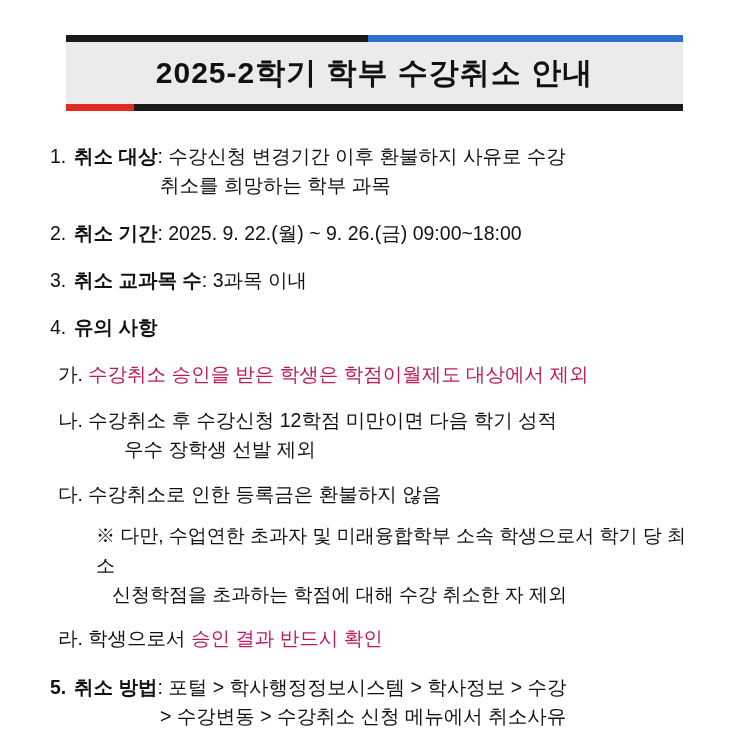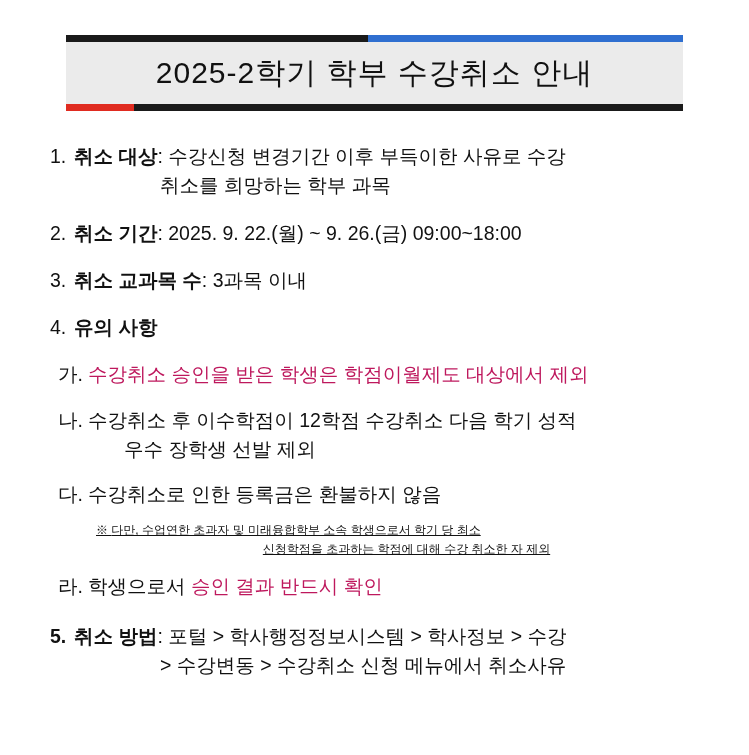--- a/index.html
+++ b/index.html
@@ -32,21 +32,21 @@
     position: relative;
     width: 100%;
     height: 62px;
     background: #ebebeb;
     display: flex;
     align-items: center;
     justify-content: center;
   }
   .title-text {
     font-size: 30px;
-    font-weight: normal;
+    font-weight: bold;
     letter-spacing: 1px;
     color: #111111;
     white-space: nowrap;
   }
   .bar-top {
     position: absolute;
     left: 0;
     top: -7px;
     height: 7px;
     width: 100%;
@@ -122,29 +122,27 @@
   }
   .blue {
     color: #be185d;
   }
   .sub-second {
     display: block;
     text-indent: 36px;
   }
   .note {
     margin: -4px 0 14px 46px;
-    font-size: 12px;
+    font-size: 19px;
     line-height: 1.55;
     color: #111111;
-    text-decoration: underline;
   }
   .note .note-second {
     display: block;
     text-indent: 16px;
-    text-align: center;
   }
   .heading-only {
     font-weight: bold;
   }
   .method-line2 {
     display: block;
     text-indent: 86px;
   }
   .method-line3 {
     display: block;
@@ -168,21 +166,21 @@
       <div class="seg-red"></div>
       <div class="seg-dark"></div>
     </div>
   </div>
 
   <div class="content">
 
     <div class="item">
       <span class="num">1.</span>
       <span class="body-text">
-        <span class="lbl">취소 대상</span><span>: </span><span>수강신청 변경기간 이후 부득이한 사유로 수강</span>
+        <span class="lbl">취소 대상</span><span>: </span><span>수강신청 변경기간 이후 환불하지 사유로 수강</span>
         <span class="indent-line">취소를 희망하는 학부 과목</span>
       </span>
     </div>
 
     <div class="item">
       <span class="num">2.</span>
       <span class="body-text">
         <span class="lbl">취소 기간</span><span>: </span><span>2025. 9. 22.(월) ~ 9. 26.(금) 09:00~18:00</span>
       </span>
     </div>
@@ -200,21 +198,21 @@
     </div>
 
     <div class="sub">
       <span class="sub-marker blue" style="color:#111111;">가.</span>
       <span class="sub-body blue">수강취소 승인을 받은 학생은 학점이월제도 대상에서 제외</span>
     </div>
 
     <div class="sub">
       <span class="sub-marker">나.</span>
       <span class="sub-body">
-        <span>수강취소 후 이수학점이 12학점 수강취소 다음 학기 성적</span>
+        <span>수강취소 후 수강신청 12학점 미만이면 다음 학기 성적</span>
         <span class="sub-second">우수 장학생 선발 제외</span>
       </span>
     </div>
 
     <div class="sub">
       <span class="sub-marker">다.</span>
       <span class="sub-body">수강취소로 인한 등록금은 환불하지 않음</span>
     </div>
 
     <div class="note">

